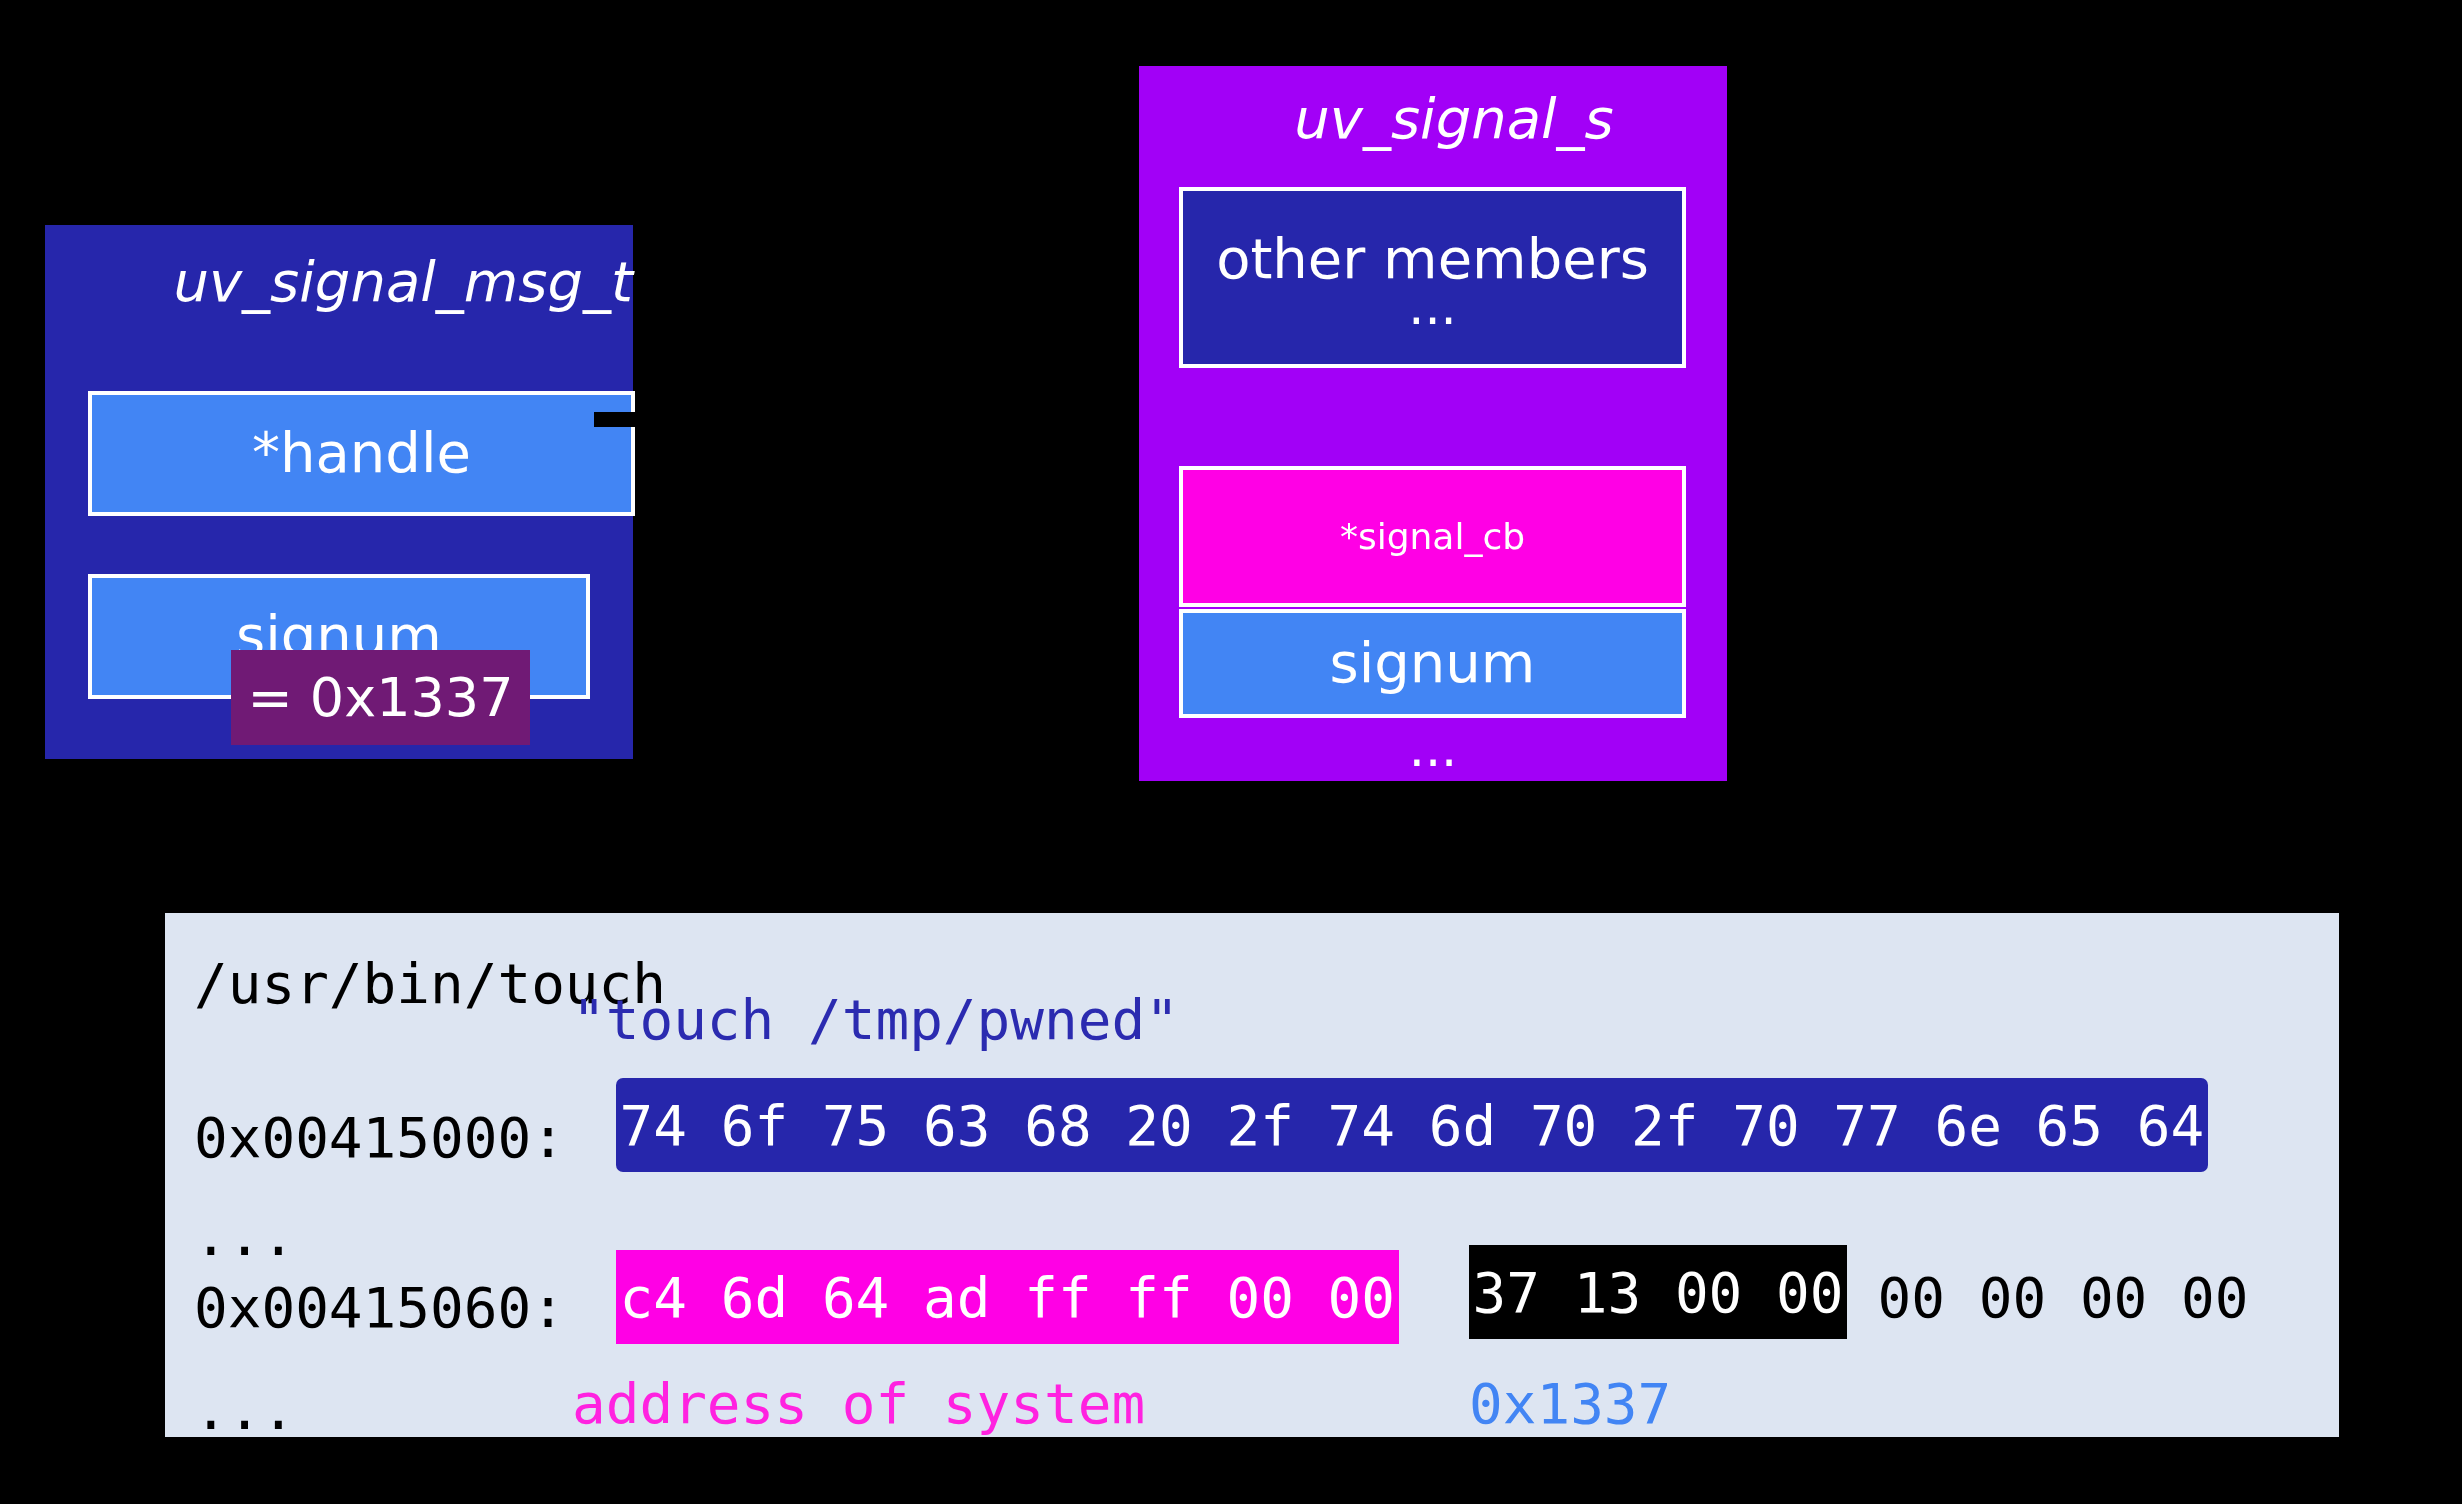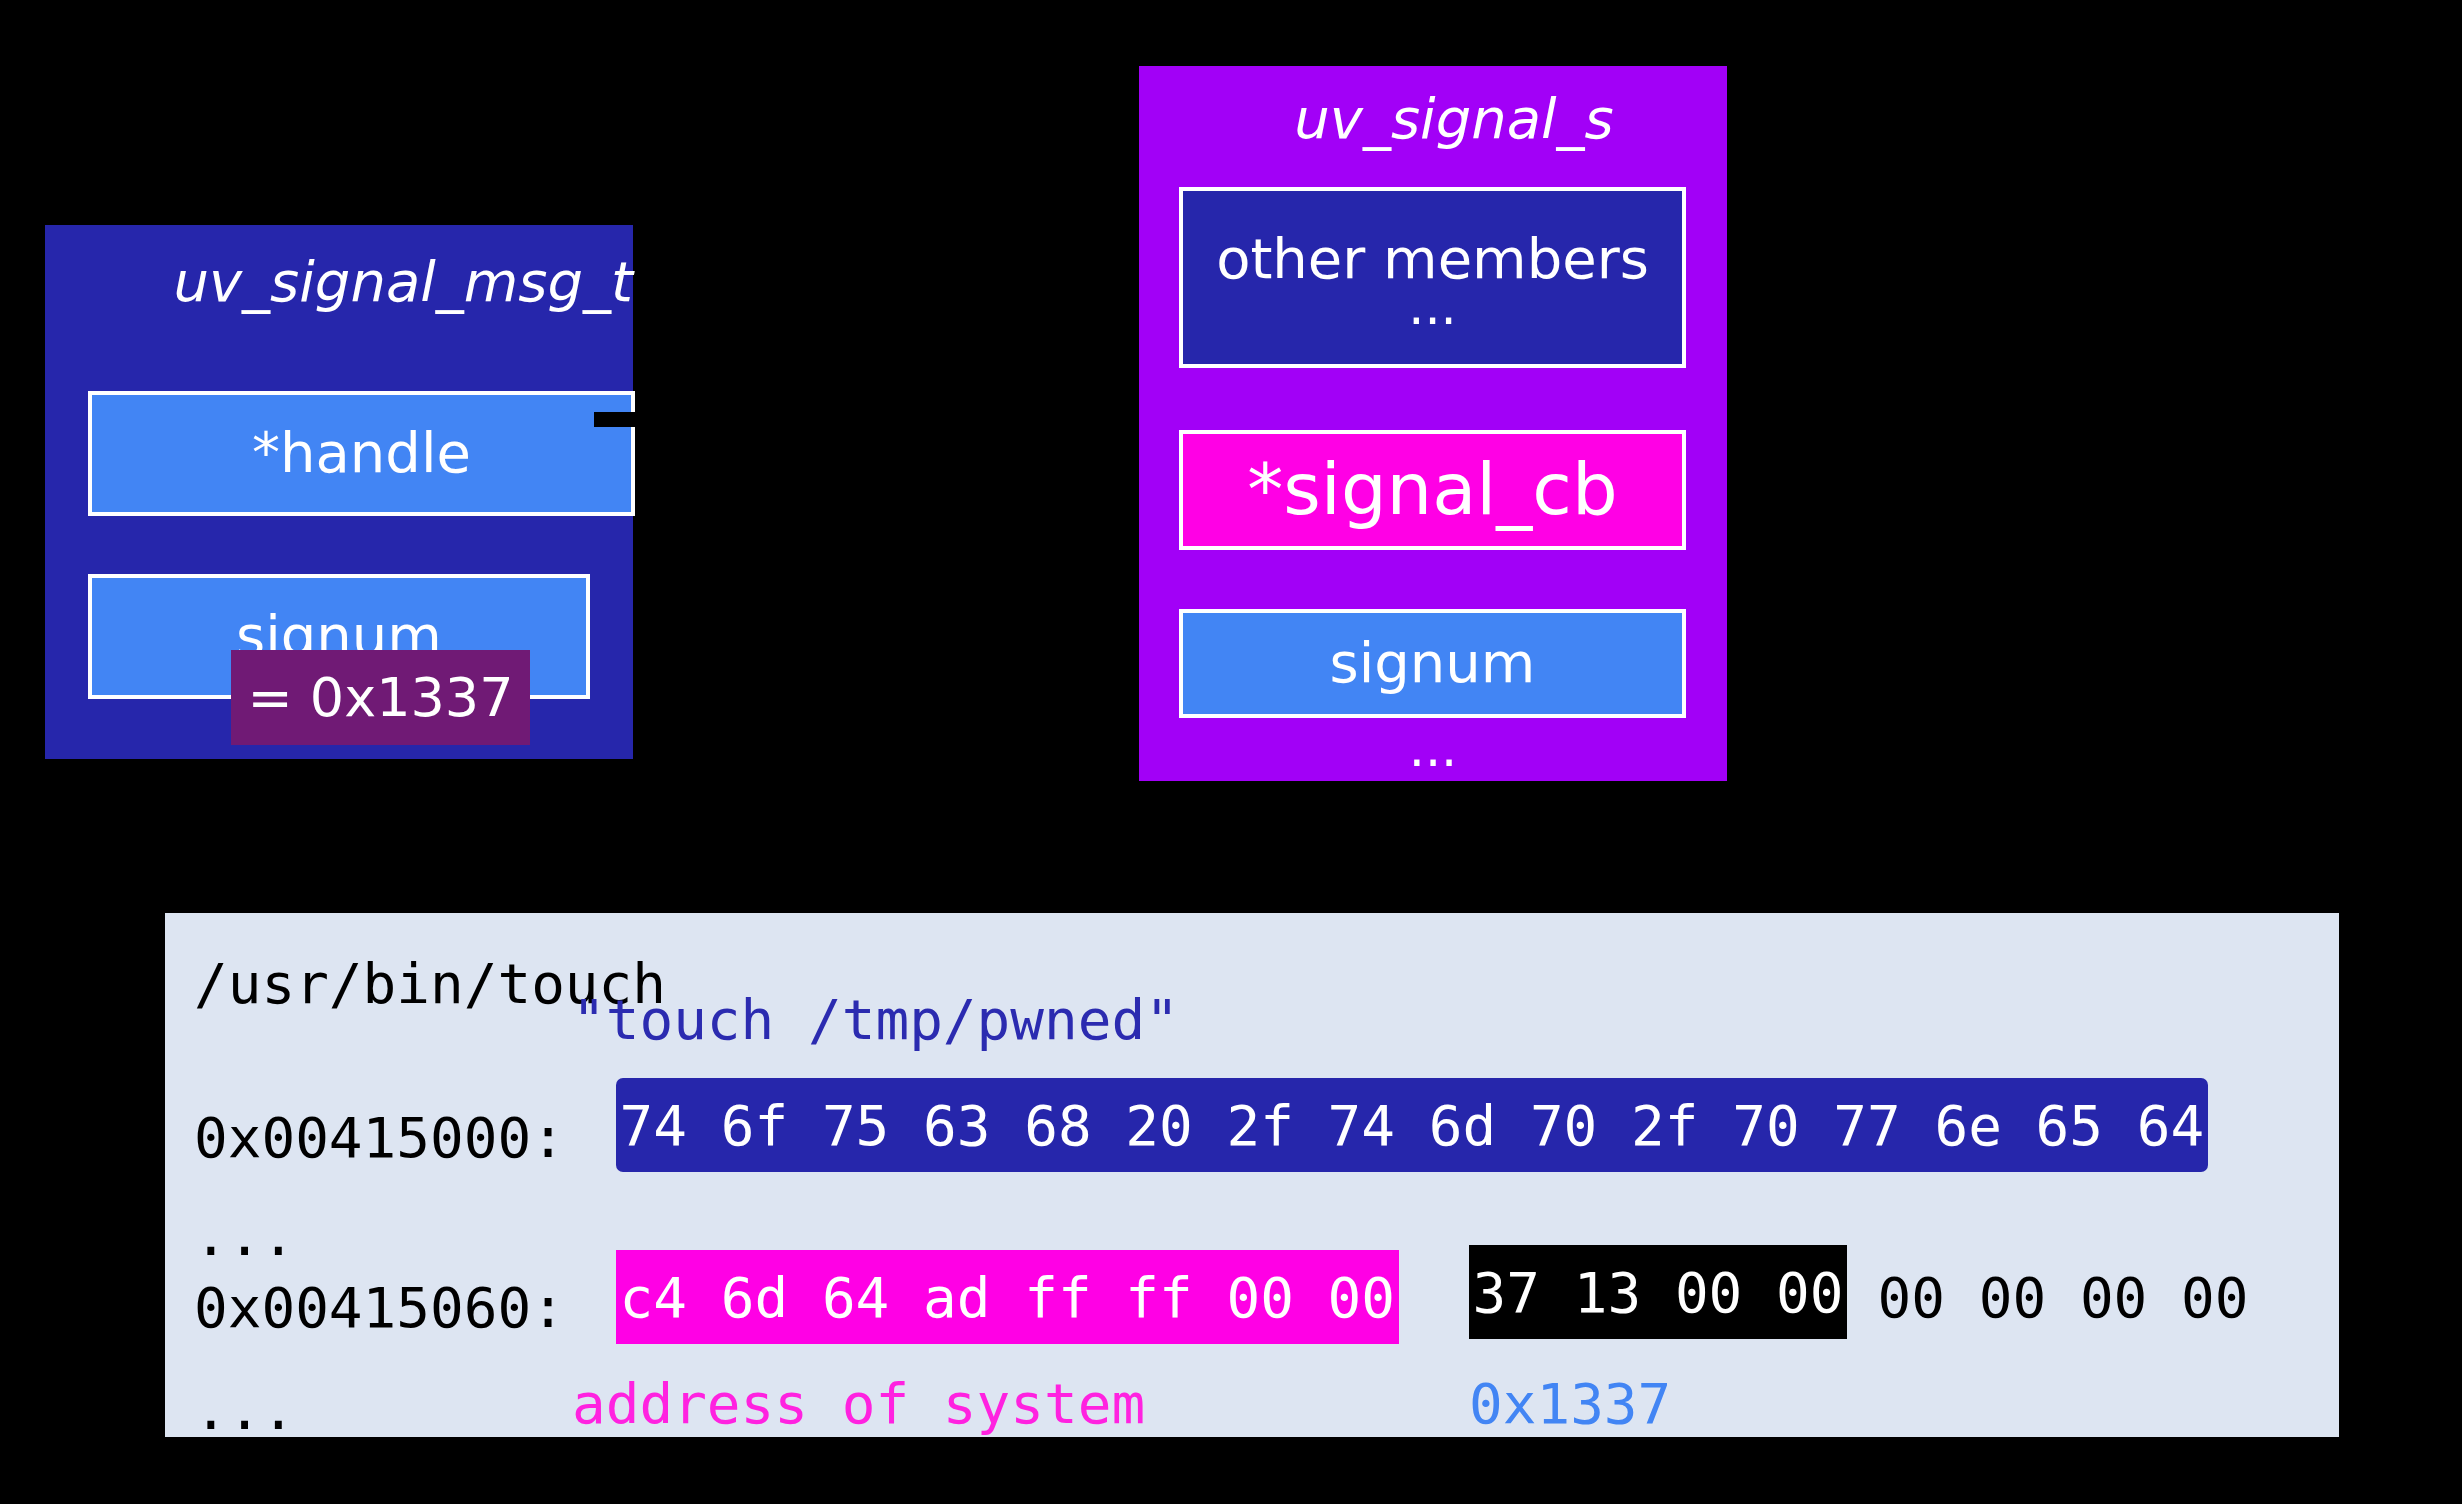--- a/index.html
+++ b/index.html
@@ -124,25 +124,25 @@
     height: 181px;
     background: #2626ab;
     font-size: 56px;
     flex-direction: column;
     justify-content: center;
   }
   #other-members-field .dots { font-size: 51px; line-height: 0.7; }
   #signal-cb-field {
     position: absolute;
     left: 40px;
-    top: 364px;
+    top: 400px;
     width: 507px;
-    height: 120px;
+    height: 141px;
     background: #ff00e5;
-    font-size: 72px;
+    font-size: 36px;
   }
   #signal-signum-field {
     position: absolute;
     left: 40px;
     top: 543px;
     width: 507px;
     height: 109px;
     background: #4285f4;
     font-size: 56px;
   }

